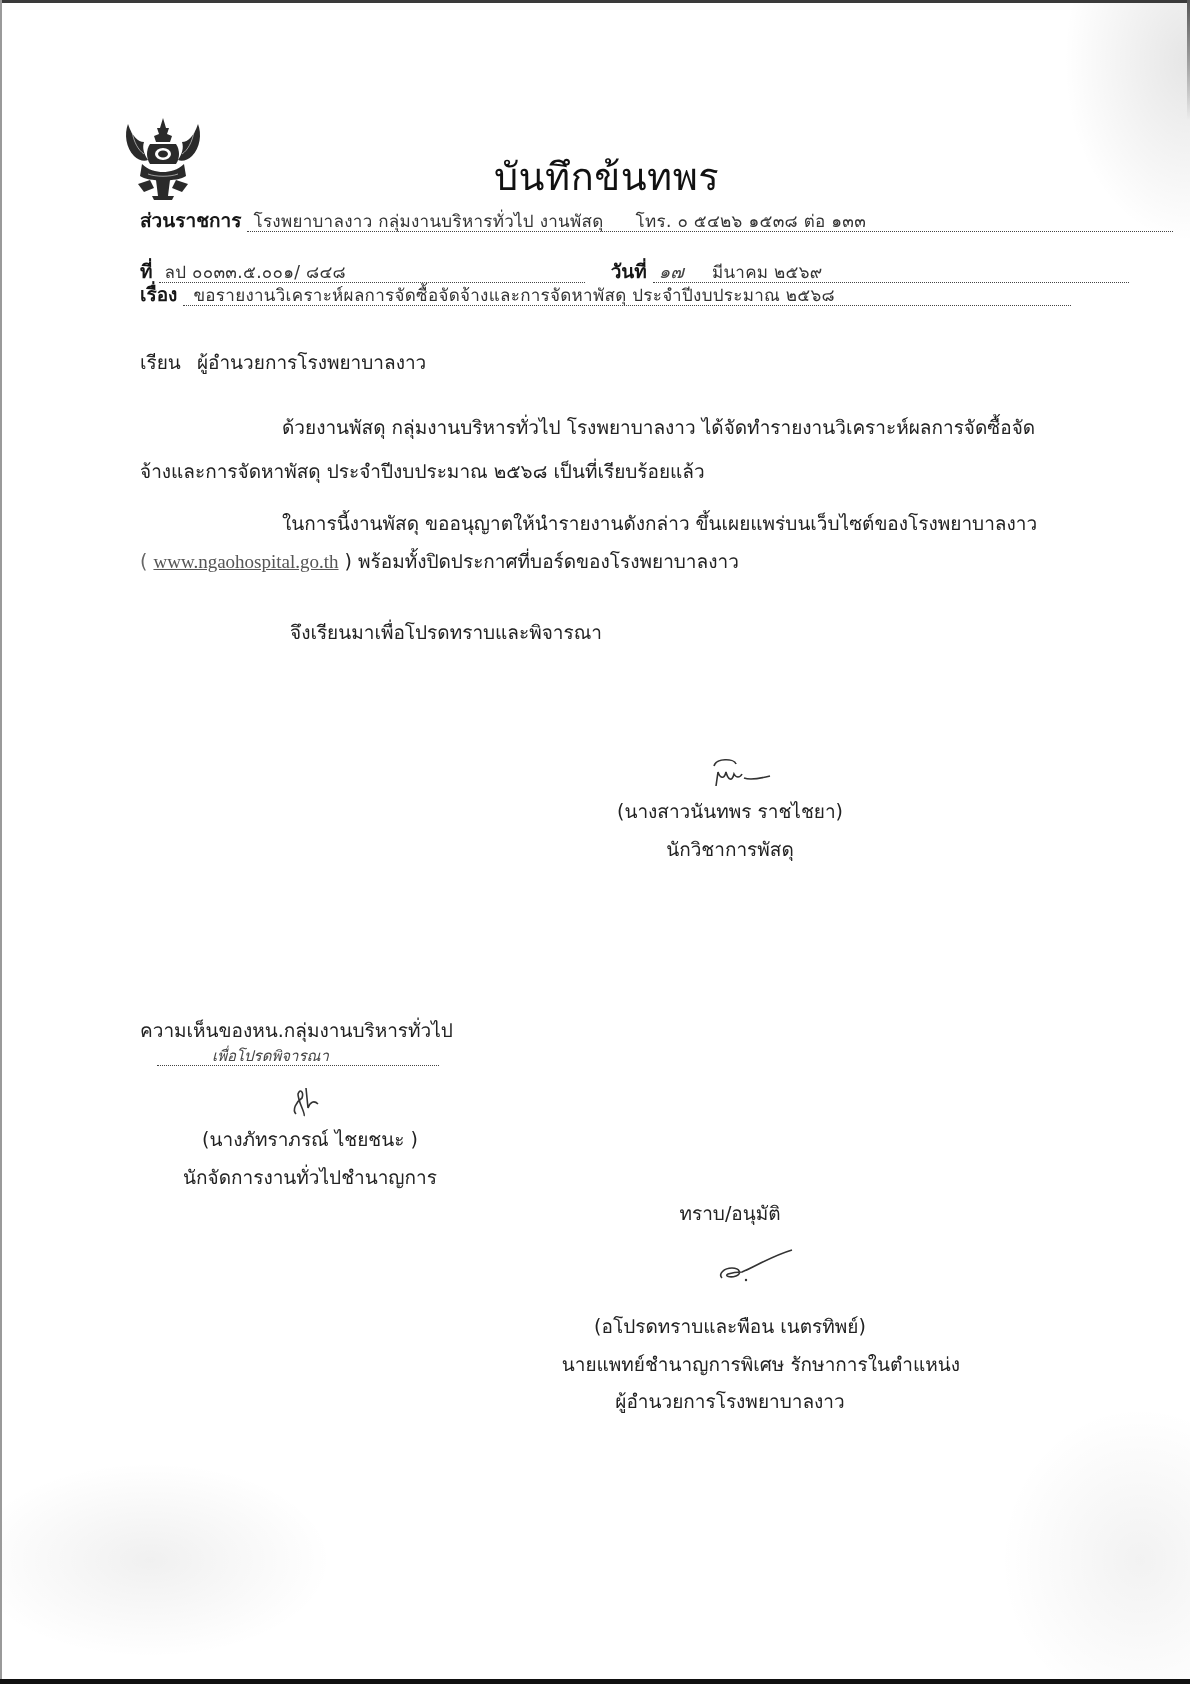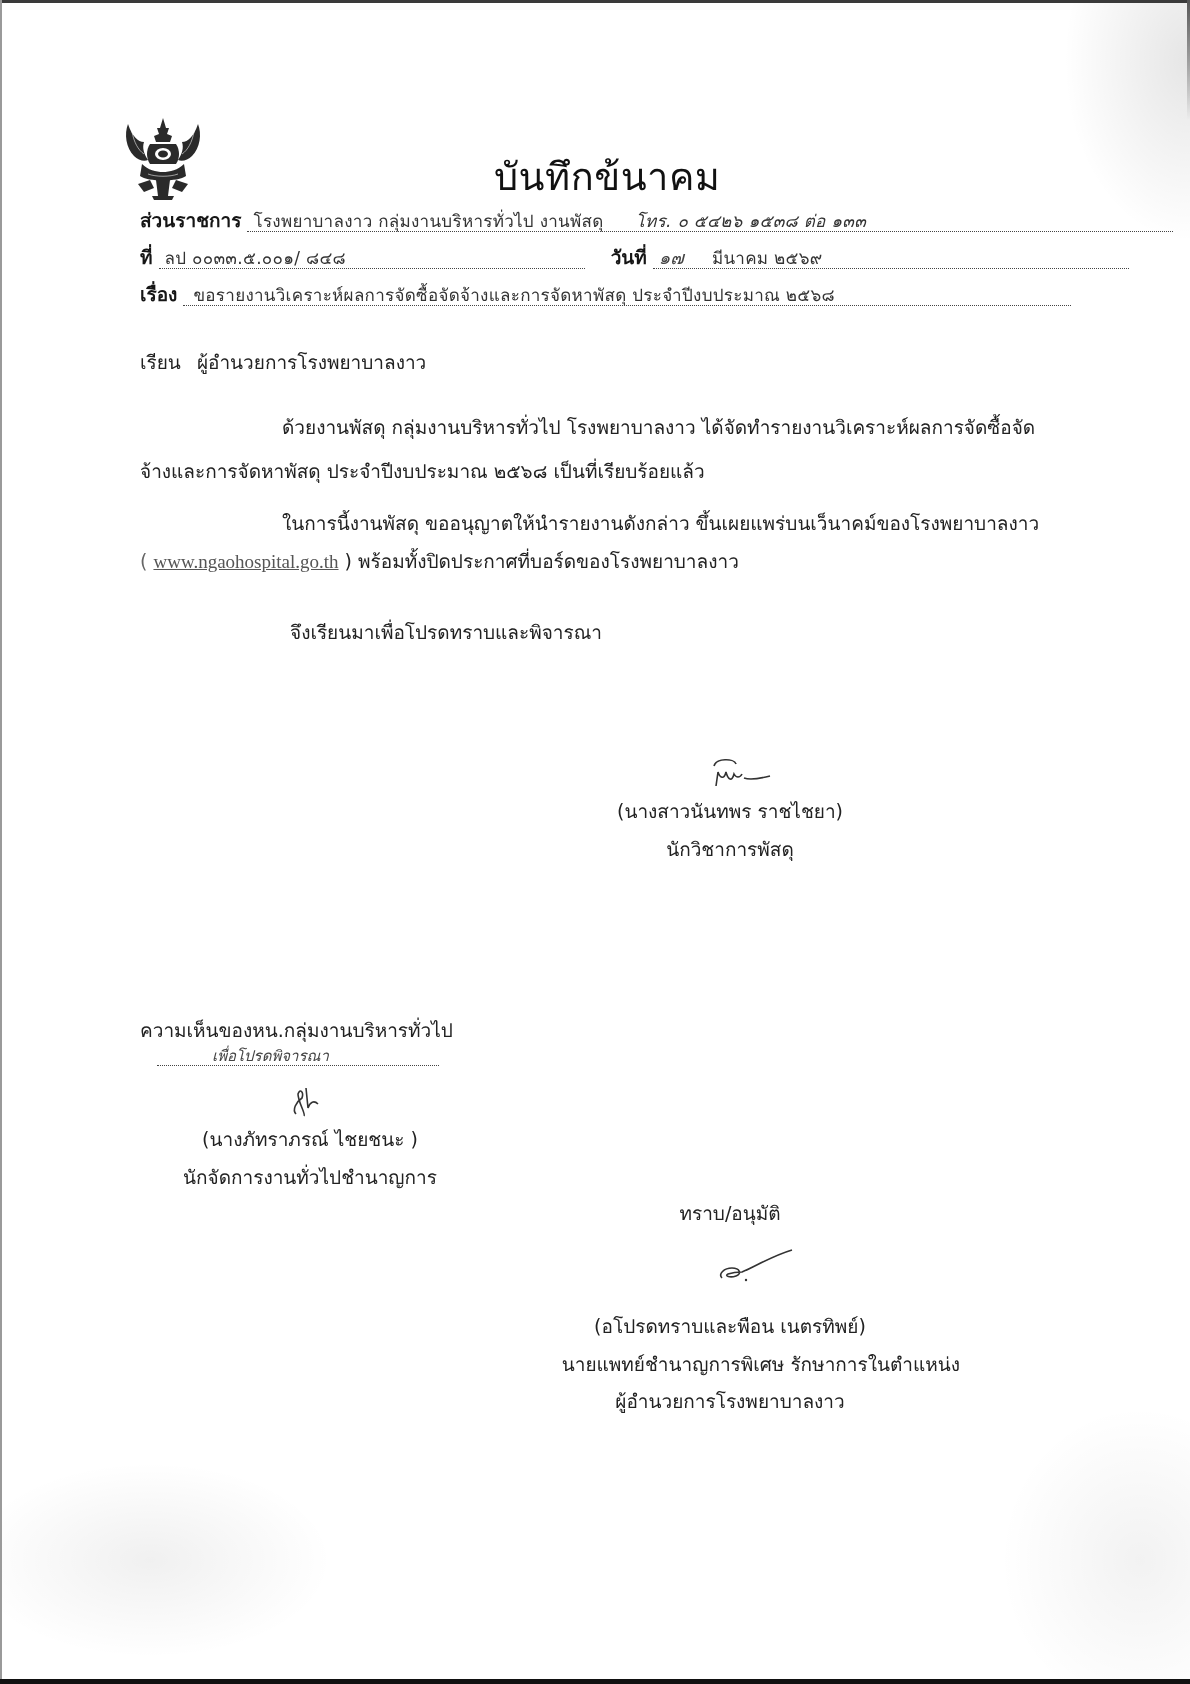--- a/index.html
+++ b/index.html
@@ -63,31 +63,31 @@
       <path d="M36 66 L50 66 L48 82 L38 82 Z"></path>
       <path d="M32 82 L54 82 L52 86 L34 86 Z"></path>
     </g>
     <g fill="none" stroke="#ffffff" stroke-width="0.8" opacity="0.7">
       <path d="M12 18 C14 28 18 36 24 40"></path>
       <path d="M74 18 C72 28 68 36 62 40"></path>
       <path d="M28 60 C36 63 50 63 58 60"></path>
     </g>
   </svg>
 
-  <div class="abs title">บันทึกข้นาคม</div>
+  <div class="abs title">บันทึกข้นทพร</div>
 
   <div class="field-row" style="top:205px;">
     <span class="field-label">ส่วนราชการ</span>
     <span class="dotted" style="width:920px; padding-left:6px;">
       <span class="val">โรงพยาบาลงาว  กลุ่มงานบริหารทั่วไป   งานพัสดุ</span>
-      <span class="val" style="margin-left:26px;font-style:italic;">โทร. ๐ ๕๔๒๖ ๑๕๓๘ ต่อ ๑๓๓</span>
+      <span class="val" style="margin-left:26px;">โทร. ๐ ๕๔๒๖ ๑๕๓๘ ต่อ ๑๓๓</span>
     </span>
   </div>
 
-  <div class="field-row" style="top:242px;">
+  <div class="field-row" style="top:256px;">
     <span class="field-label">ที่</span>
     <span class="dotted" style="width:420px; padding-left:6px;">
       <span class="val">ลป ๐๐๓๓.๕.๐๐๑/ ๘๔๘</span>
     </span>
     <span class="field-label" style="margin-left:20px;">วันที่</span>
     <span class="dotted" style="width:470px; padding-left:6px;">
       <span class="hand">๑๗</span>
       <span class="val" style="margin-left:22px;">มีนาคม  ๒๕๖๙</span>
     </span>
   </div>
@@ -100,21 +100,21 @@
   </div>
 
   <div class="body-text" style="left:140px; top:347px;">
     <span>เรียน</span>
     <span style="margin-left:10px;">ผู้อำนวยการโรงพยาบาลงาว</span>
   </div>
 
   <div class="body-text" style="left:282px; top:412px;">ด้วยงานพัสดุ กลุ่มงานบริหารทั่วไป  โรงพยาบาลงาว  ได้จัดทำรายงานวิเคราะห์ผลการจัดซื้อจัด</div>
   <div class="body-text" style="left:140px; top:456px;">จ้างและการจัดหาพัสดุ ประจำปีงบประมาณ ๒๕๖๘  เป็นที่เรียบร้อยแล้ว</div>
 
-  <div class="body-text" style="left:282px; top:508px;">ในการนี้งานพัสดุ ขออนุญาตให้นำรายงานดังกล่าว ขึ้นเผยแพร่บนเว็นาคม์ของโรงพยาบาลงาว</div>
+  <div class="body-text" style="left:282px; top:508px;">ในการนี้งานพัสดุ ขออนุญาตให้นำรายงานดังกล่าว ขึ้นเผยแพร่บนเว็บไซต์ของโรงพยาบาลงาว</div>
   <div class="body-text" style="left:140px; top:546px;">
     <span style="color:#666;">( </span><span class="link">www.ngaohospital.go.th</span><span> )  พร้อมทั้งปิดประกาศที่บอร์ดของโรงพยาบาลงาว</span>
   </div>
 
   <div class="body-text" style="left:290px; top:617px;">จึงเรียนมาเพื่อโปรดทราบและพิจารณา</div>
 
   <svg class="sig" style="left:706px; top:756px; width:70px; height:36px;" viewBox="0 0 70 36">
     <path d="M8 10 C10 2 28 2 30 8" fill="none" stroke="#333" stroke-width="1.6"></path>
     <path d="M10 30 L12 16 C14 22 18 24 20 16 C22 24 26 26 28 18 C30 22 34 22 36 18 M38 22 C44 24 56 22 64 20" fill="none" stroke="#333" stroke-width="1.6"></path>
   </svg>

